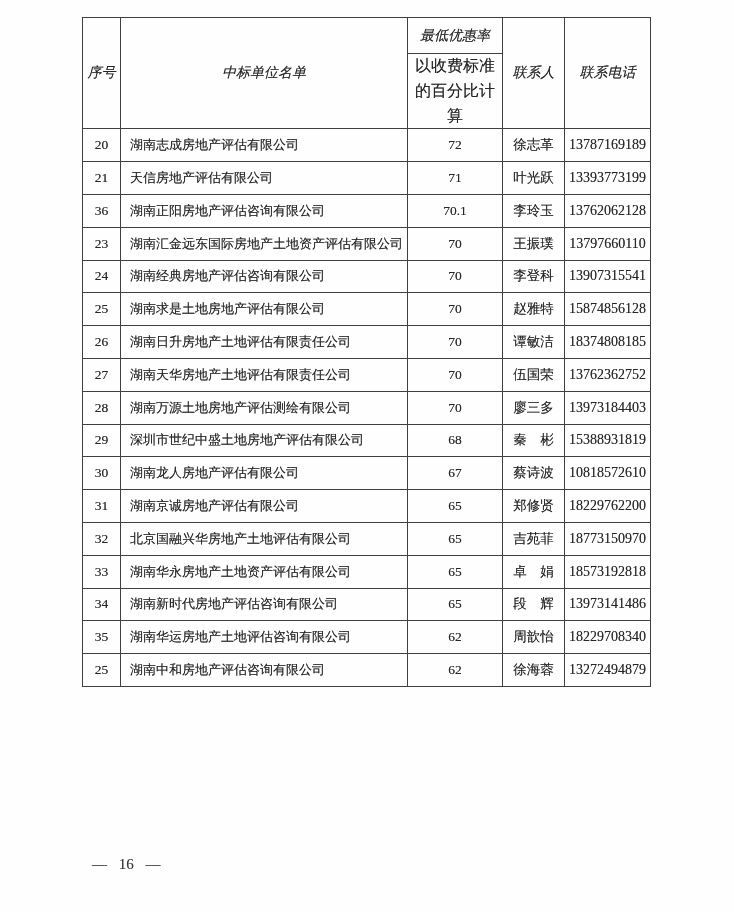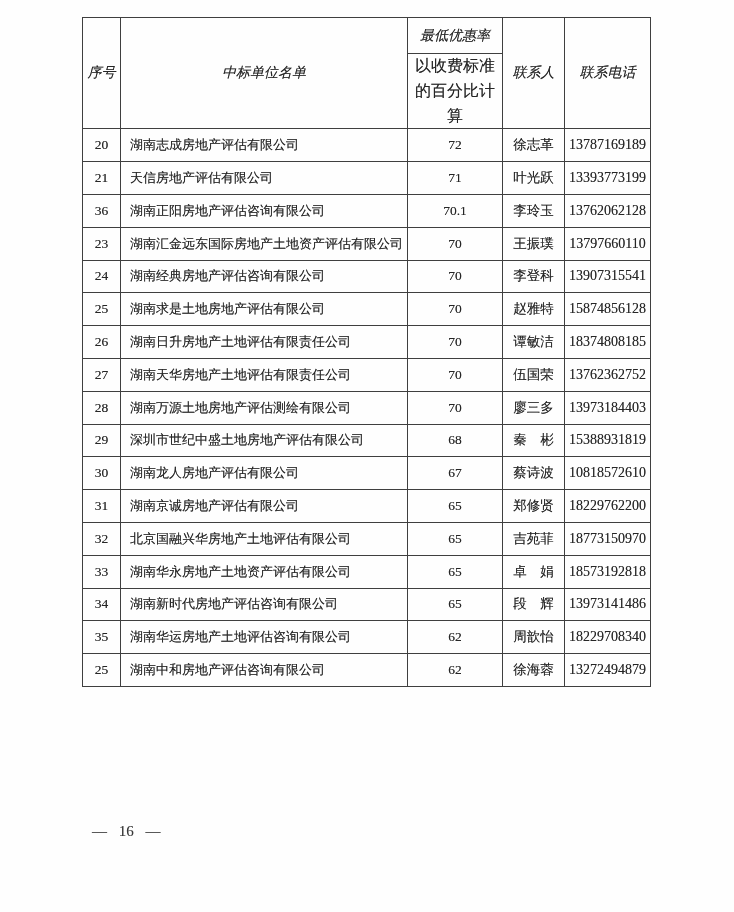--- a/index.html
+++ b/index.html
@@ -65,21 +65,21 @@
   tbody td.cell-phone {
     font-size: 14px;
   }
   tbody td.cell-contact {
     font-size: 13.5px;
     margin-left: 12px;
   }
   .page-number {
     position: absolute;
     left: 92px;
-    top: 823px;
+    top: 856px;
     font-size: 15px;
     color: #3a3a3a;
     word-spacing: 8px;
     text-shadow: 0 0 0.5px rgba(45,45,45,0.5);
   }
 </style>
 </head>
 <body>
 
 <div class="page">

